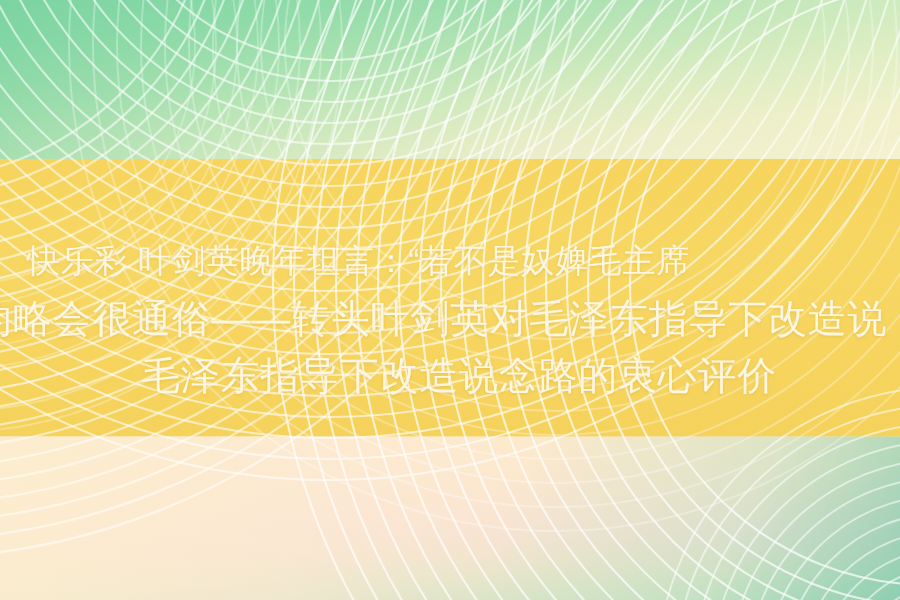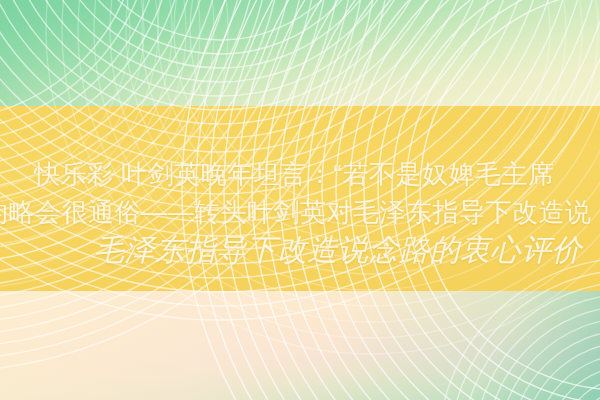--- a/index.html
+++ b/index.html
@@ -117,37 +117,36 @@
   .line {
     position: absolute;
     white-space: nowrap;
     color: #fdf6e0;
     font-family: "Liberation Sans", sans-serif;
     font-weight: 500;
     letter-spacing: 0.5px;
     text-shadow: 0 1px 2px rgba(190,150,40,0.28);
   }
   .line-1 {
-    left: 34px;
+    left: 18px;
     top: 158px;
-    font-size: 26px;
+    font-size: 22px;
     line-height: 32px;
   }
   .line-2 {
     left: -18px;
     top: 196px;
     font-size: 26px;
     line-height: 32px;
   }
   .line-3 {
     left: 94px;
     top: 234px;
-    font-size: 30px;
+    font-size: 26px;
     line-height: 32px;
-    font-style: italic;
   }
 </style>
 </head>
 <body>
 
 <div id="banner">
 
   <div class="band band-top"></div>
   <div class="band band-top-tint"></div>
   <div class="band band-mid"></div>

